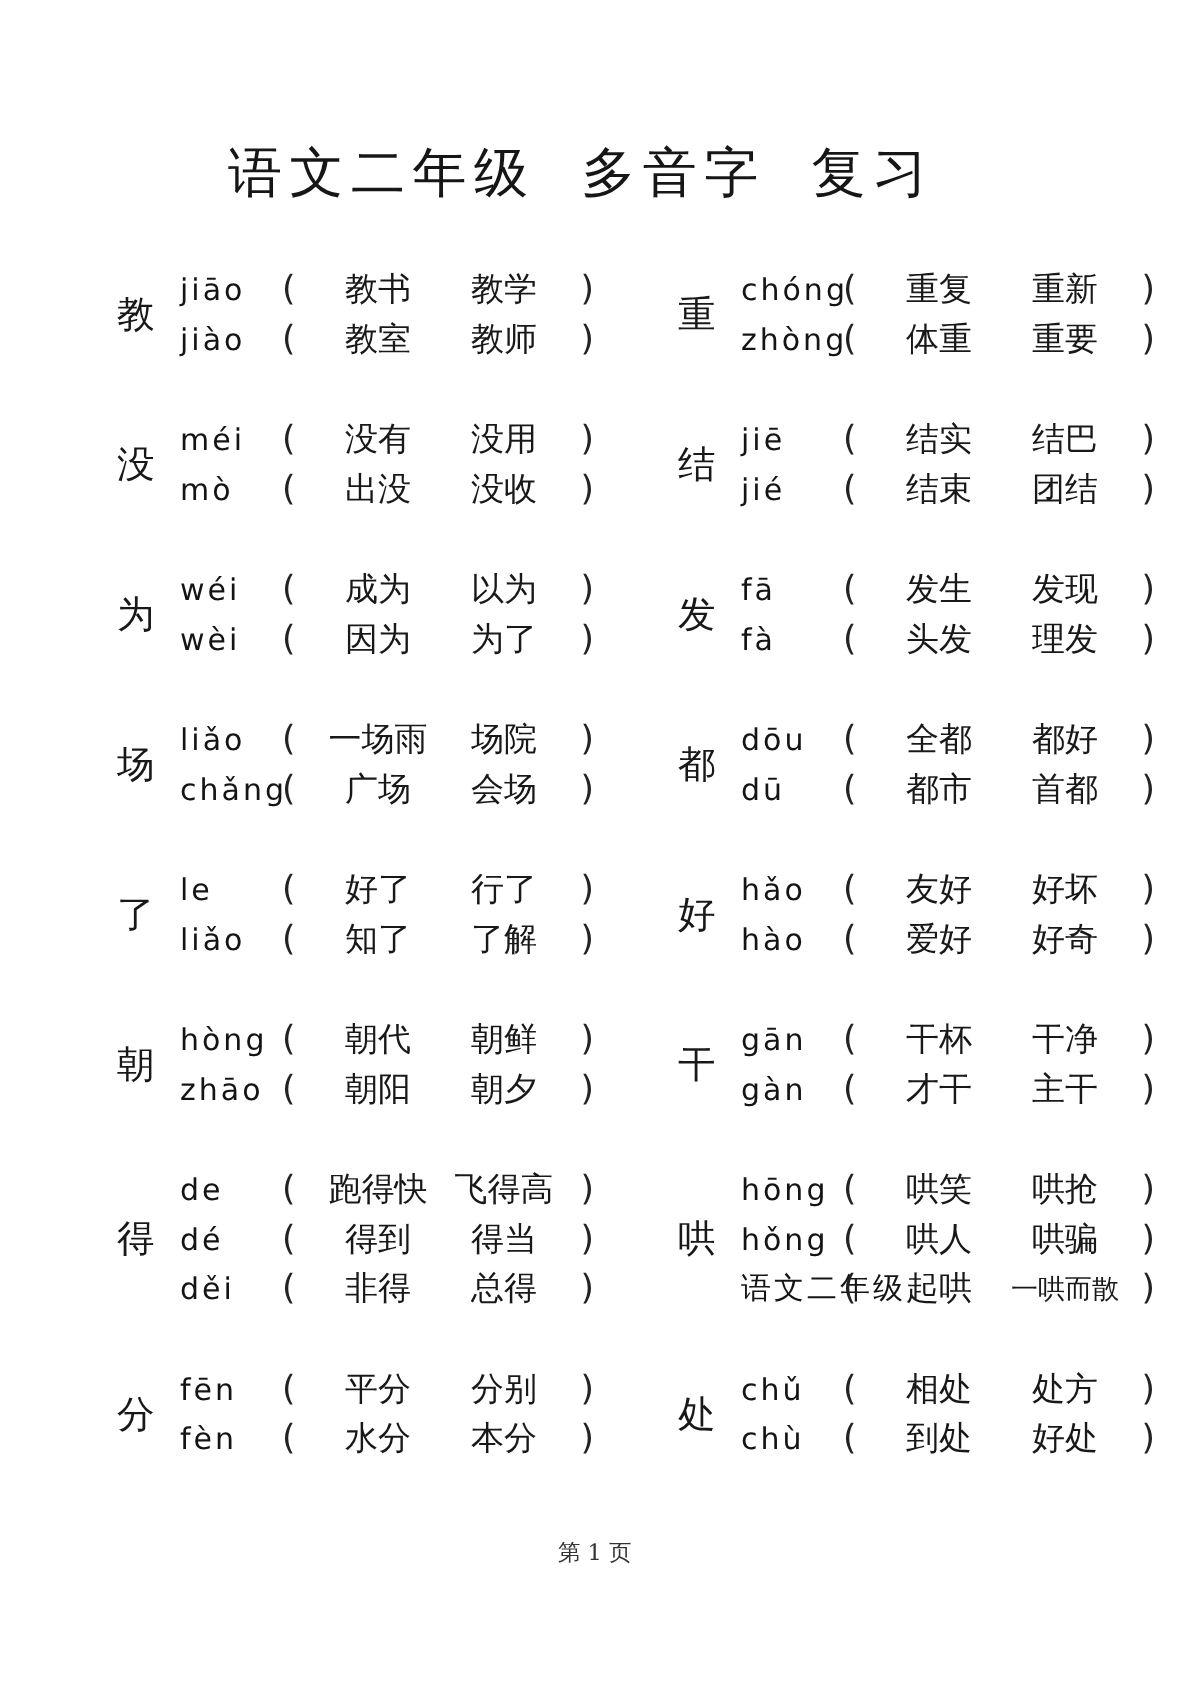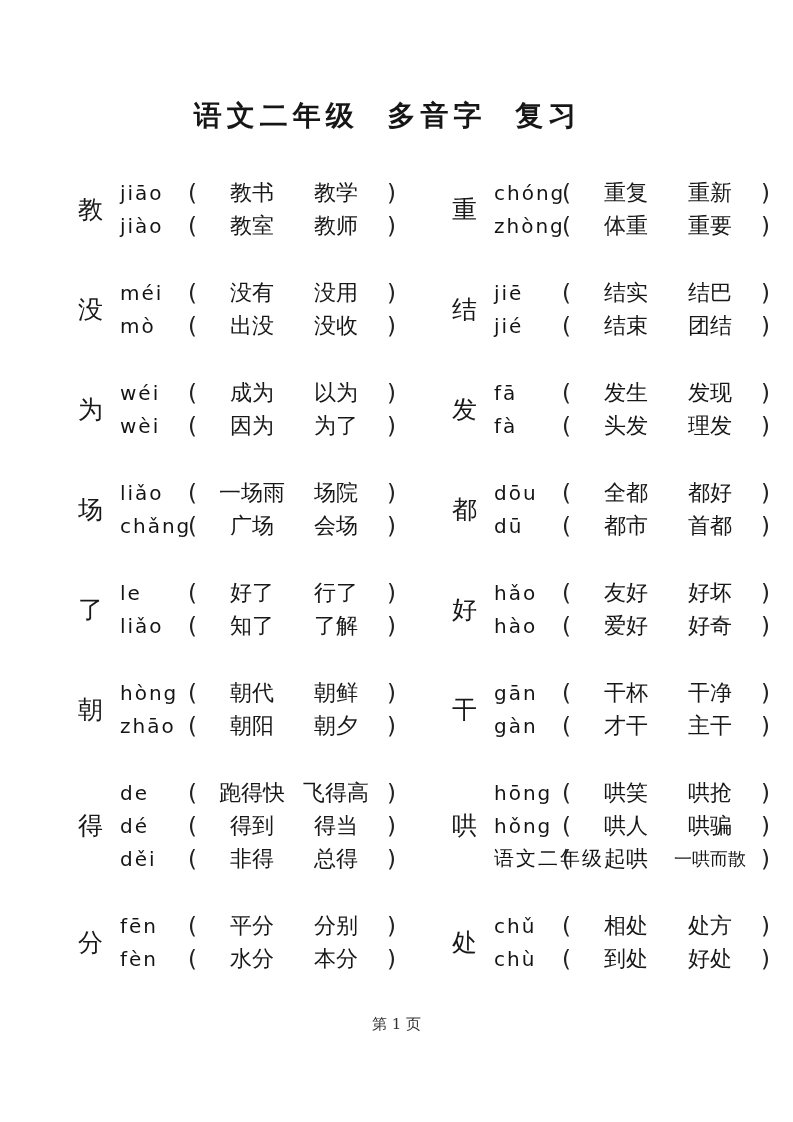--- a/index.html
+++ b/index.html
@@ -8,22 +8,22 @@
     background:#ffffff;
     color:#1c1c1c;
     font-family:"DejaVu Sans",sans-serif;
     overflow:hidden;
   }
   .sheet{width:793px;height:1122px;position:relative;}
   h1.title{
     margin:92px 18px 0 0;
     text-align:center;
     font-family:"DejaVu Serif","DejaVu Sans",serif;
-    font-size:28px;
-    font-weight:700;
+    font-size:36px;
+    font-weight:400;
     letter-spacing:5px;
     word-spacing:14px;
     line-height:48px;
     color:#161616;
   }
   .grid{
     margin:36px 38px 0 78px;
     display:grid;
     grid-template-columns:1fr 1fr;
     column-gap:56px;
@@ -57,21 +57,21 @@
     font-family:"DejaVu Serif","DejaVu Sans",serif;
     font-size:22px;
     text-align:center;
     white-space:nowrap;
     color:#181818;
   }
   .w1{width:84px;}
   .w2{width:84px;font-family:Liberation Mono, monospace;}
   .w.small{font-size:18px;letter-spacing:0;}
   .footer{
-    margin-top:40px;
+    margin-top:51px;
     text-align:center;
     font-family:"DejaVu Serif",serif;
     font-size:15px;
     color:#333;
   }
 </style>
 </head>
 <body>
 
 <div class="sheet">

